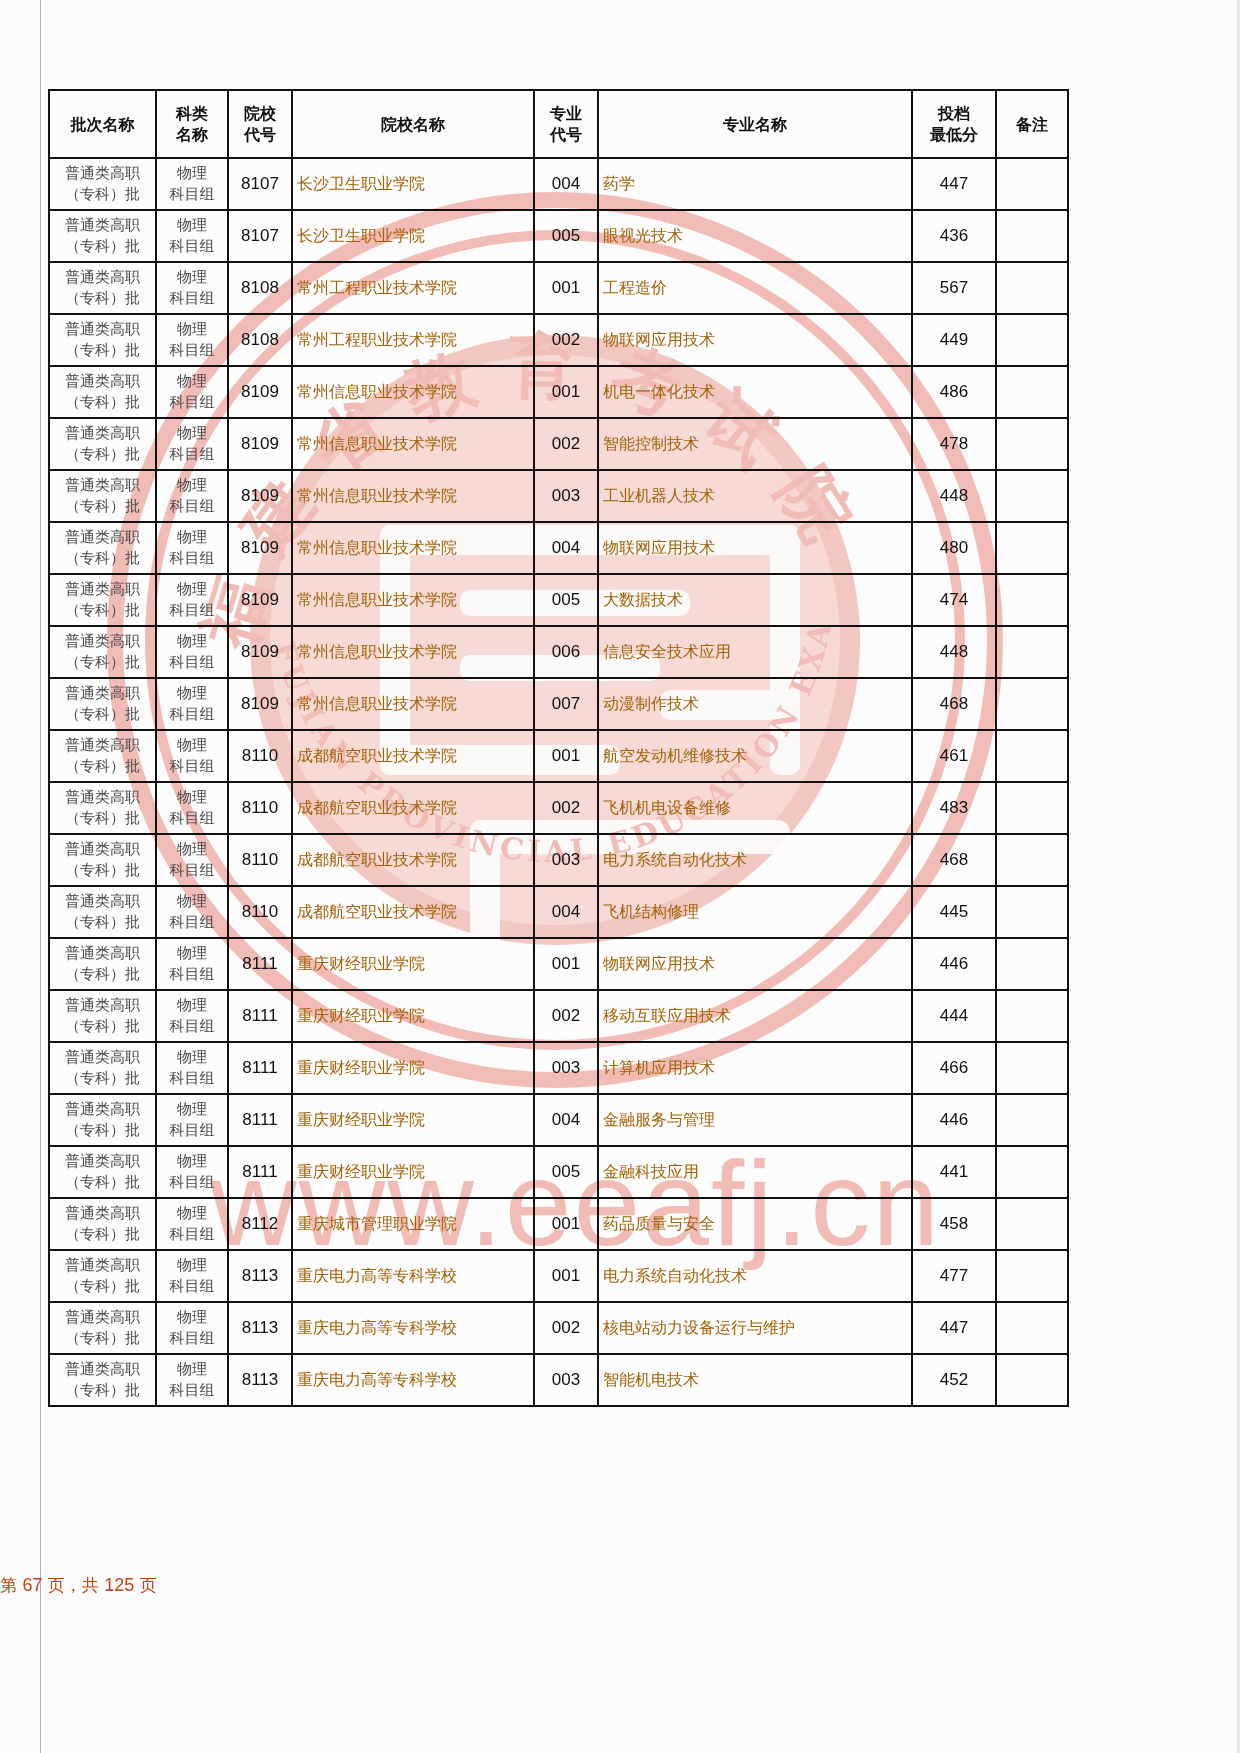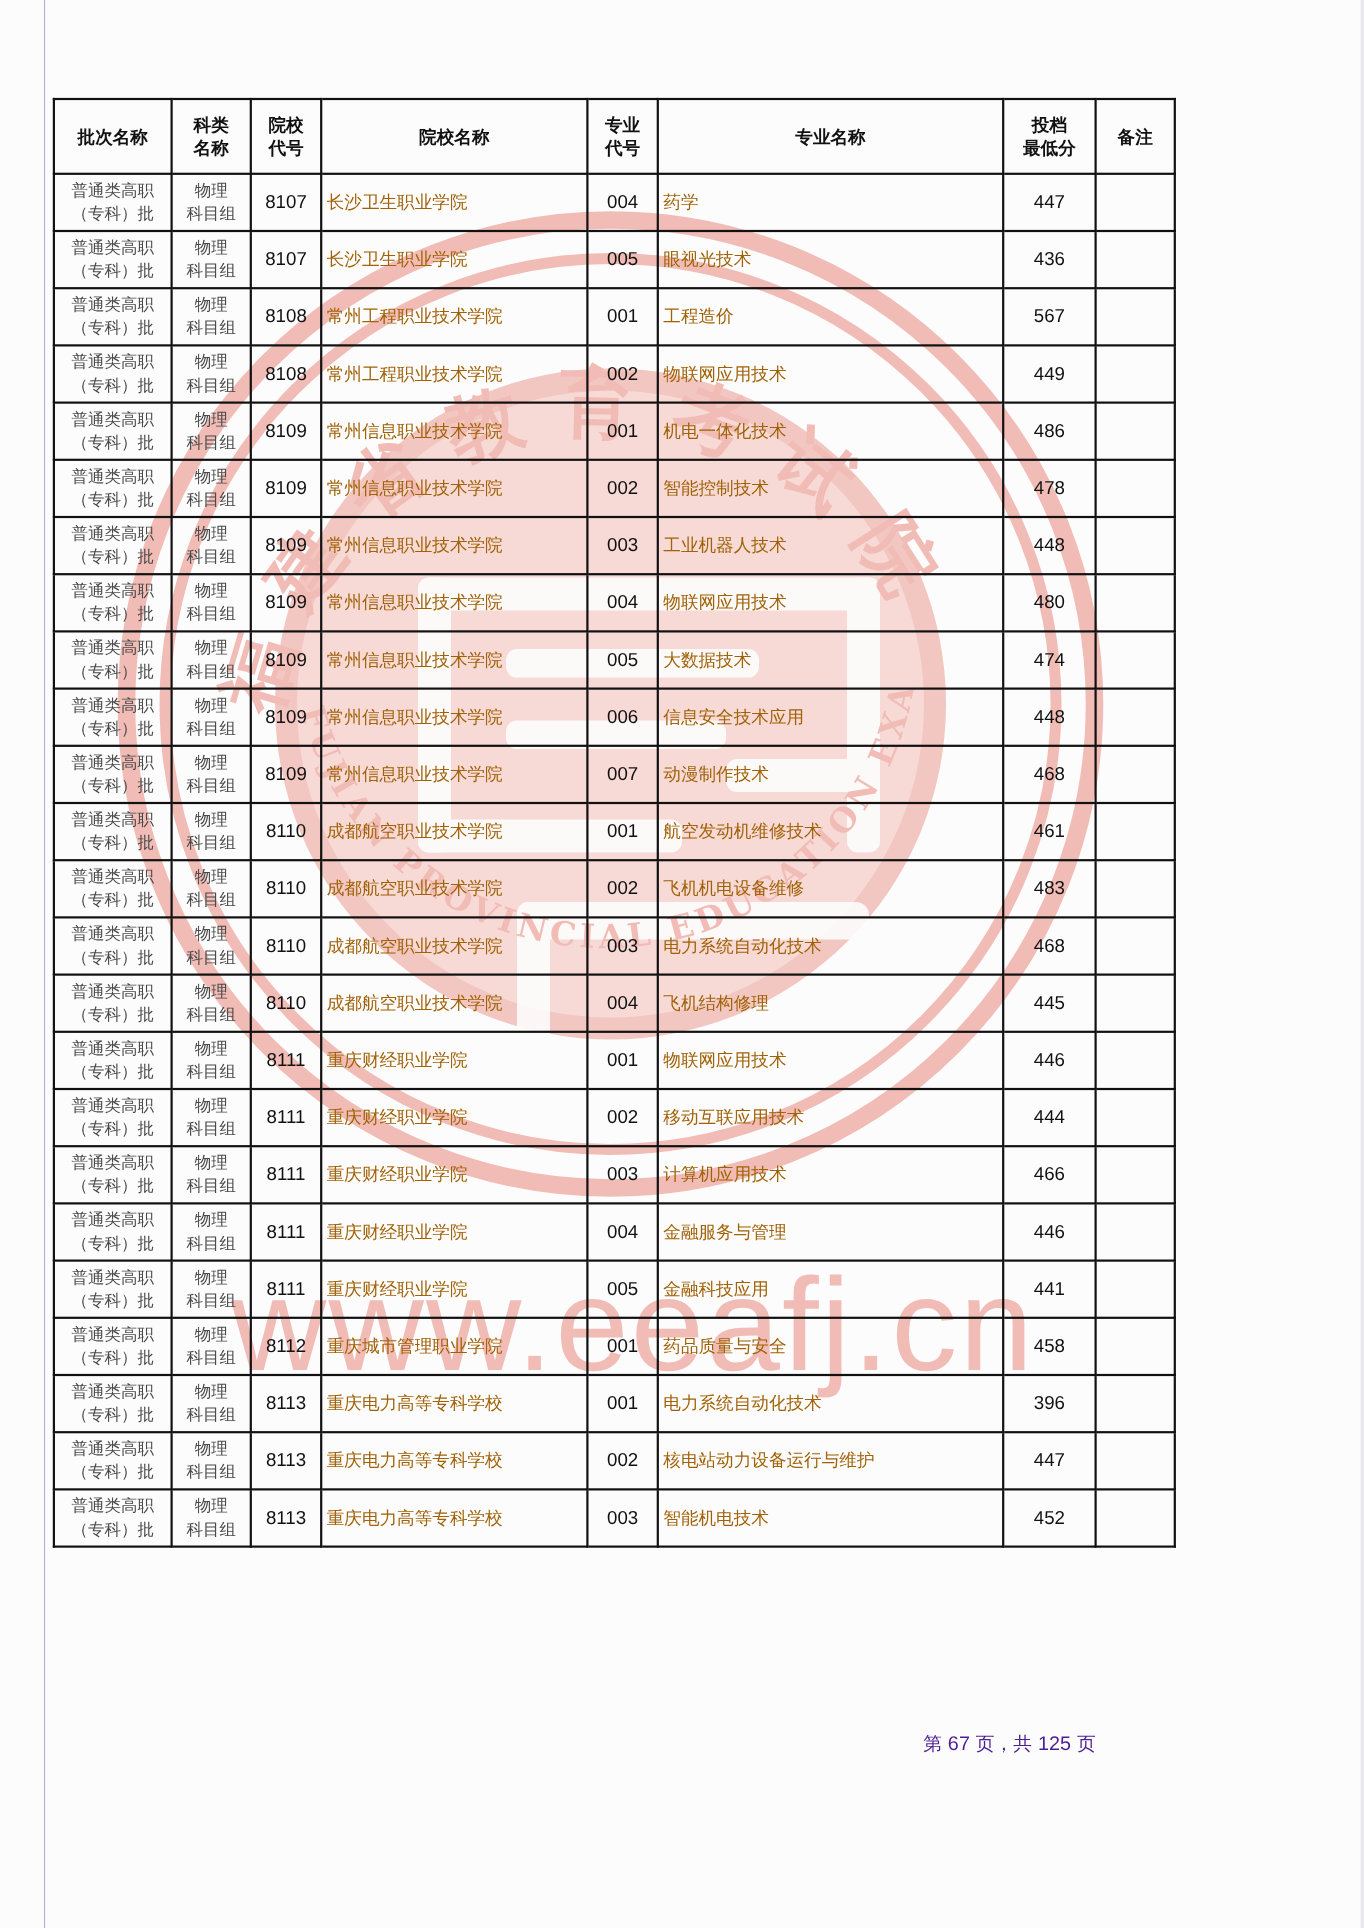--- a/index.html
+++ b/index.html
@@ -40,22 +40,22 @@
     height: 66px;
     font-weight: bold; font-size: 16px; line-height: 21px; color: #111;
   }
   td { height: 50px; }
   .batch, .cat {
     font-size: 15px; line-height: 21px; color: #4a4a4a;
   }
   .num { font-family: "Liberation Sans", sans-serif; font-size: 17px; color: #111; }
   .left { text-align: left; padding-left: 4px; font-size: 16px; color: #a16207; }
   .footer {
-    position: absolute; top: 1574px; left: 0; width: 996px; text-align: right;
-    font-size: 17px; color: #4c1d95; z-index: 2;
+    position: absolute; top: 1574px; left: 0; width: 996px; text-align: left;
+    font-size: 17px; color: #c2410c; z-index: 2;
     font-family: "DejaVu Serif", "Liberation Serif", serif;
   }
   .footer .pn { font-family: "Liberation Sans", sans-serif; font-size: 18px; }
   tbody tr { background: transparent; }
 </style>
 </head>
 <body>
 
 <div class="margin-line"></div>
 <div class="right-shade"></div>
@@ -327,21 +327,21 @@
           <td class="num">458</td>
           <td></td>
         </tr>
         <tr>
           <td class="batch"><span>普通类高职</span><br><span>（专科）批</span></td>
           <td class="cat"><span>物理</span><br><span>科目组</span></td>
           <td class="num">8113</td>
           <td class="left">重庆电力高等专科学校</td>
           <td class="num">001</td>
           <td class="left">电力系统自动化技术</td>
-          <td class="num">396</td>
+          <td class="num">477</td>
           <td></td>
         </tr>
         <tr>
           <td class="batch"><span>普通类高职</span><br><span>（专科）批</span></td>
           <td class="cat"><span>物理</span><br><span>科目组</span></td>
           <td class="num">8113</td>
           <td class="left">重庆电力高等专科学校</td>
           <td class="num">002</td>
           <td class="left">核电站动力设备运行与维护</td>
           <td class="num">447</td>

